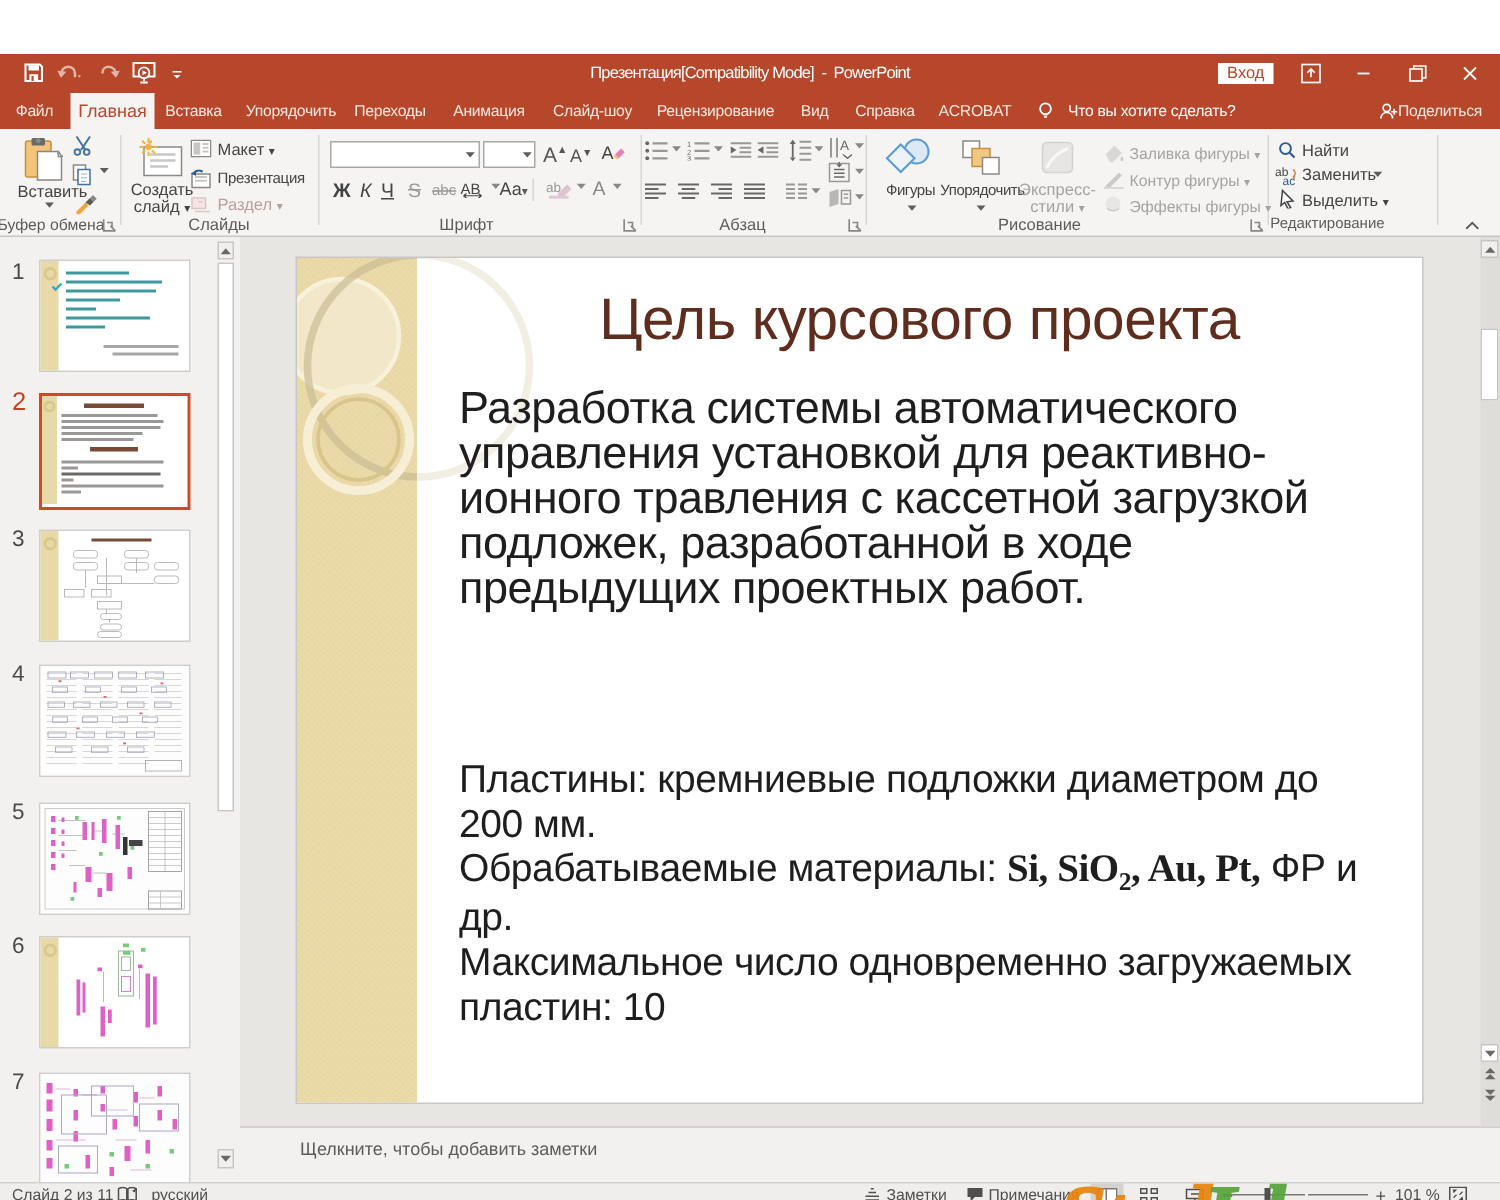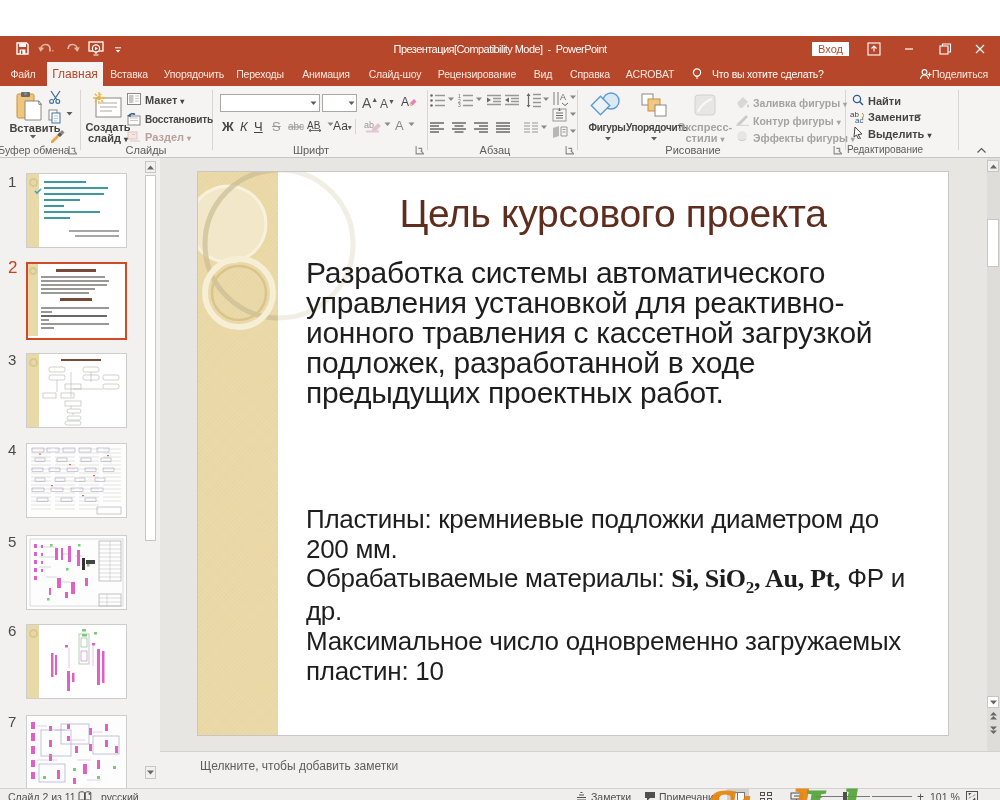--- a/index.html
+++ b/index.html
@@ -16,21 +16,21 @@
 
   
   .tab { position:absolute; top:0; height:24px; line-height:24px; color:#fbe8e1; font-size:10.5px; letter-spacing:-.2px; text-align:center; white-space:nowrap; }
   #tab-active { position:absolute; left:47px; top:0; width:56px; height:24px; background:#f6f4f2; color:#b7472a; font-size:12px; text-align:center; line-height:24px; }
 
   
   #ribbon { left:0; top:50px; width:1000px; height:72px; background:#f6f4f2; border-bottom:1px solid #c8c6c4; }
   .rsep { position:absolute; top:4px; width:1px; height:60px; background:#d8d5d2; }
   .glabel { position:absolute; top:58px; font-size:11px; color:#5e5c59; text-align:center; white-space:nowrap; }
   .dlauncher { position:absolute; top:58px; width:10px; height:10px; }
-  .rbtn-label { position:absolute; font-size:11px; color:#444;font-weight:bold; }
+  .rbtn-label { position:absolute; font-size:11px; color:#444; }
 
   
   #leftpanel { left:0; top:122px; width:160px; height:630px; background:#f2f1f0; }
   .thumb { position:absolute; left:26px; width:101px; background:#fff; border:1px solid #cfcdcb; }
   .thumb-num { position:absolute; left:8px; font-size:15px; color:#4a4a4a; }
   #lp-scroll { position:absolute; left:145px; top:0px; width:11px; height:630px; background:#f2f1f0; }
 
   
   #workspace { left:160px; top:122px; width:840px; height:593px; background:#e8e6e3; }
   #slide { position:absolute; left:38px; top:14px; width:750px; height:563px; background:#fff; box-shadow:0 0 0 1px #c9c7c5; }
@@ -170,21 +170,21 @@
         <rect x="2" y="2" width="4.5" height="8" fill="#c8c6c4"></rect>
         <path d="M8 3h4M8 5.5h4M8 8h4" stroke="#c8c6c4" stroke-width="1.2"></path>
       </svg>
     <div class="rbtn-label" style="left:145px;top:8px">Макет <span style="font-size:8px">▾</span></div>
     <svg class="abs" style="left:127px;top:27px" width="14" height="13" viewBox="0 0 14 13">
         <rect x="1" y="3" width="12" height="9" fill="#fff" stroke="#8a8886"></rect>
         <path d="M3 5h8M3 7.5h8" stroke="#c8c6c4" stroke-width="1.2"></path>
         <path d="M2 3C3 .5 6 0 8 1.5" fill="none" stroke="#2f5b95" stroke-width="1.5"></path>
         <path d="M0 2.5l3.4-1.2.4 3z" fill="#2f5b95"></path>
       </svg>
-    <div class="rbtn-label" style="left:145px;top:28px;font-size:10px;letter-spacing:-.2px">Восстановить</div>
+    <div class="rbtn-label" style="left:145px;top:28px;font-size:10px;letter-spacing:-.2px">Презентация</div>
     <svg class="abs" style="left:127px;top:44px;opacity:.5" width="14" height="12" viewBox="0 0 14 12">
         <rect x="1" y="2" width="9" height="7" fill="#f6d8d4" stroke="#c49a94"></rect>
         <path d="M3 11h10M5 4.5h3" stroke="#c49a94" stroke-width="1"></path>
       </svg>
     <div class="rbtn-label" style="left:145px;top:45px;color:#b99f99">Раздел <span style="font-size:8px">▾</span></div>
     <div class="glabel" style="left:80px;width:132px">Слайды</div>
 
     <div class="abs" style="left:220px;top:8px;width:100px;height:18px;background:#fff;border:1px solid #aaa8a6"></div>
     <svg class="abs" style="left:310px;top:15px" width="7" height="5" viewBox="0 0 7 5">
         <path d="M.5.5h6L3.5 4z" fill="#5e5c59"></path>

